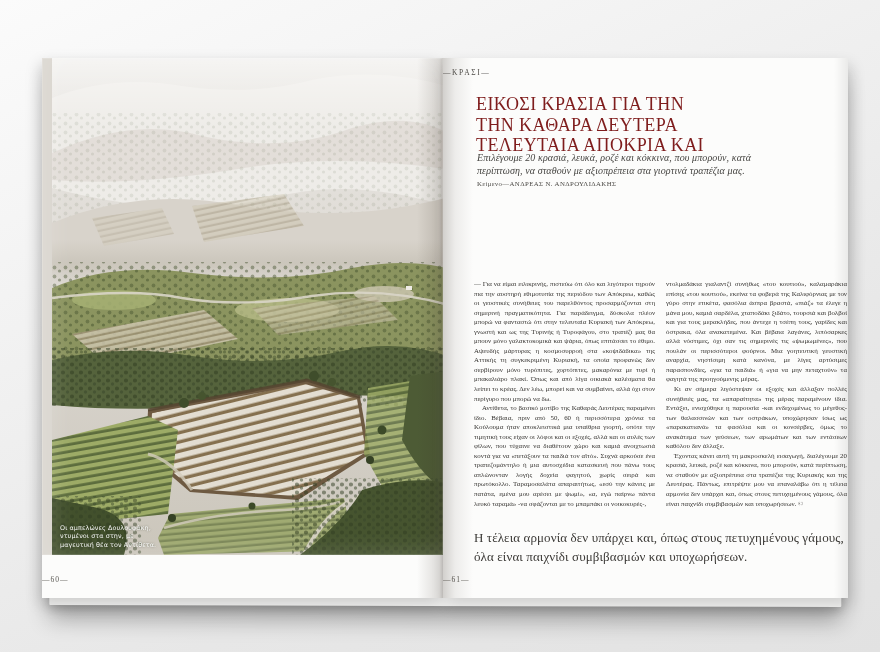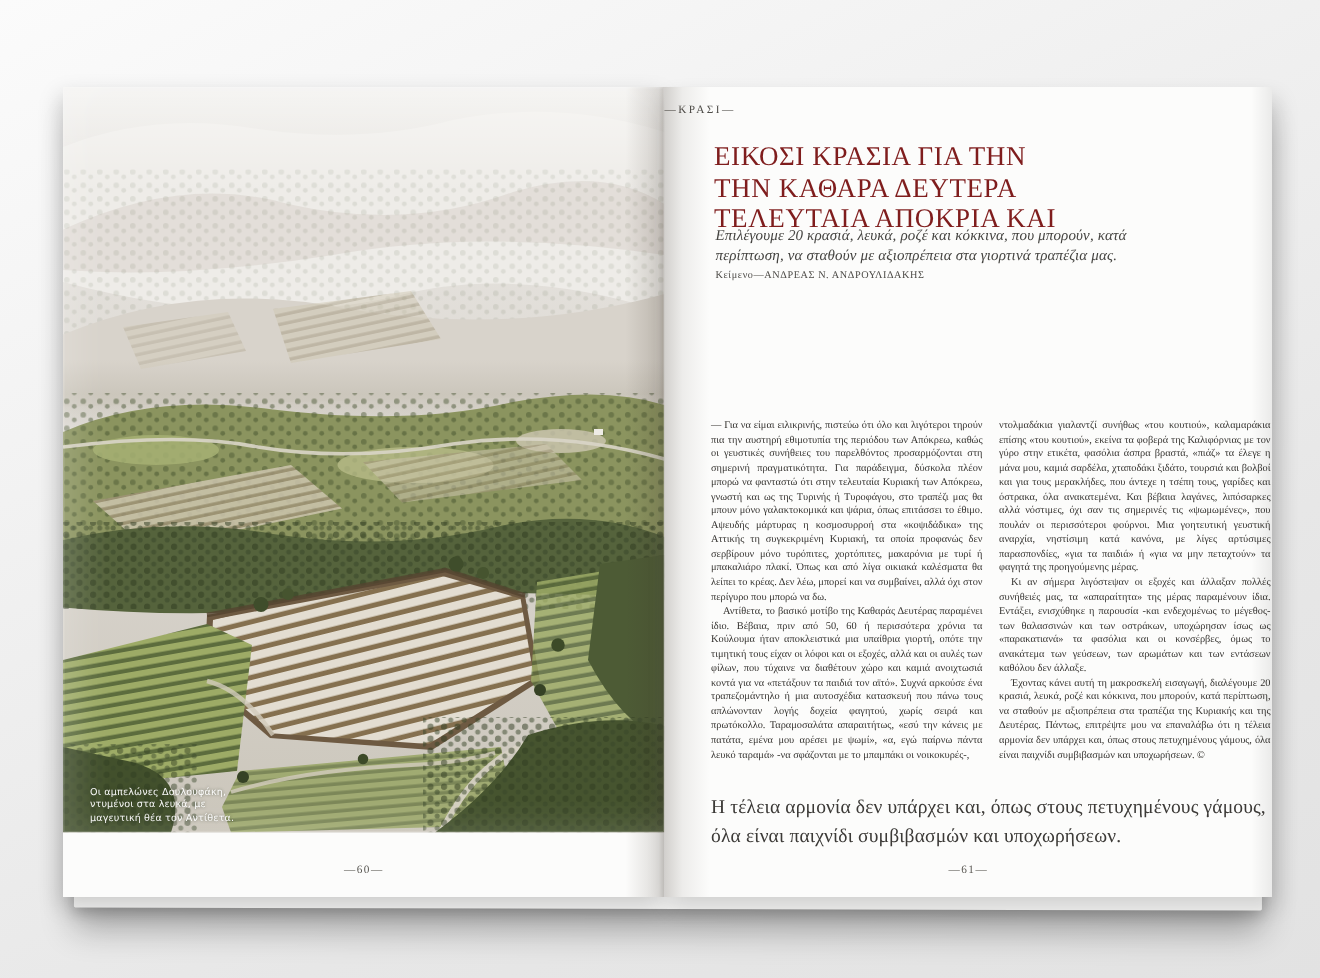--- a/index.html
+++ b/index.html
@@ -26,30 +26,30 @@
   }
   .page-right::before{
     content:"";position:absolute;left:0;top:0;bottom:0;width:30px;pointer-events:none;z-index:5;
     background:linear-gradient(90deg,rgba(60,50,40,.22) 0%,rgba(60,50,40,.08) 40%,rgba(0,0,0,0) 100%);
   }
   .page-right::after{
     content:"";position:absolute;right:0;top:0;bottom:0;width:14px;pointer-events:none;z-index:5;
     background:linear-gradient(270deg,rgba(0,0,0,.07) 0%,rgba(0,0,0,0) 100%);
   }
   
-  .photo-wrap{position:absolute;left:0;top:0;width:401px;height:497px;overflow:hidden;background:#d8d4cd;}
+  .photo-wrap{position:absolute;left:0;top:0;width:401px;height:497px;overflow:hidden;background:#d8d4cd;padding-left:10px;}
   .photo-wrap svg{display:block;width:401px;height:497px;}
   .photo-caption{
     position:absolute;left:18px;top:466px;z-index:6;
     font-family:"DejaVu Sans","Liberation Sans",sans-serif;
     font-size:6.4px;line-height:8.4px;color:rgba(255,255,255,.96);
     text-shadow:0 0 2px rgba(40,50,30,.6);letter-spacing:.1px;
   }
   .folio{
-    position:absolute;width:100%;text-align:center;
+    position:absolute;width:100%;text-align:left;
     font-size:7.5px;letter-spacing:1px;color:#5a5853;
   }
   .folio-left{top:517px;}
   .folio-right{top:517px;}
   
   .kicker{
     position:absolute;left:0;top:10px;width:100%;
     font-size:7.5px;letter-spacing:1.6px;color:#4e4c48;
   }
   .headline{
@@ -179,21 +179,21 @@
             <circle cx="280" cy="324" r="4" fill="#46542f"></circle>
           <circle cx="120" cy="460" r="4" fill="#364225"></circle>
             <circle cx="200" cy="448" r="3.5" fill="#3c4a28"></circle>
           <circle cx="318" cy="402" r="4" fill="#364225"></circle>
             <circle cx="330" cy="372" r="4.5" fill="#3c4a28"></circle>
 
           <rect x="0" y="0" width="401" height="70" fill="url(#gTopFade)"></rect>
         </svg>
         <div class="photo-caption">
           <div>Οι αμπελώνες Δουλουφάκη,</div>
-          <div>ντυμένοι στα λευκά, με</div>
+          <div>ντυμένοι στα στην, με</div>
           <div>μαγευτική θέα τον Αντίθετα.</div>
         </div>
         <div class="photo-edge"></div>
       </div>
       <div class="folio folio-left">—60—</div>
     </div>
 
     <div class="page page-right">
       <div class="kicker">—ΚΡΑΣΙ—</div>
 

